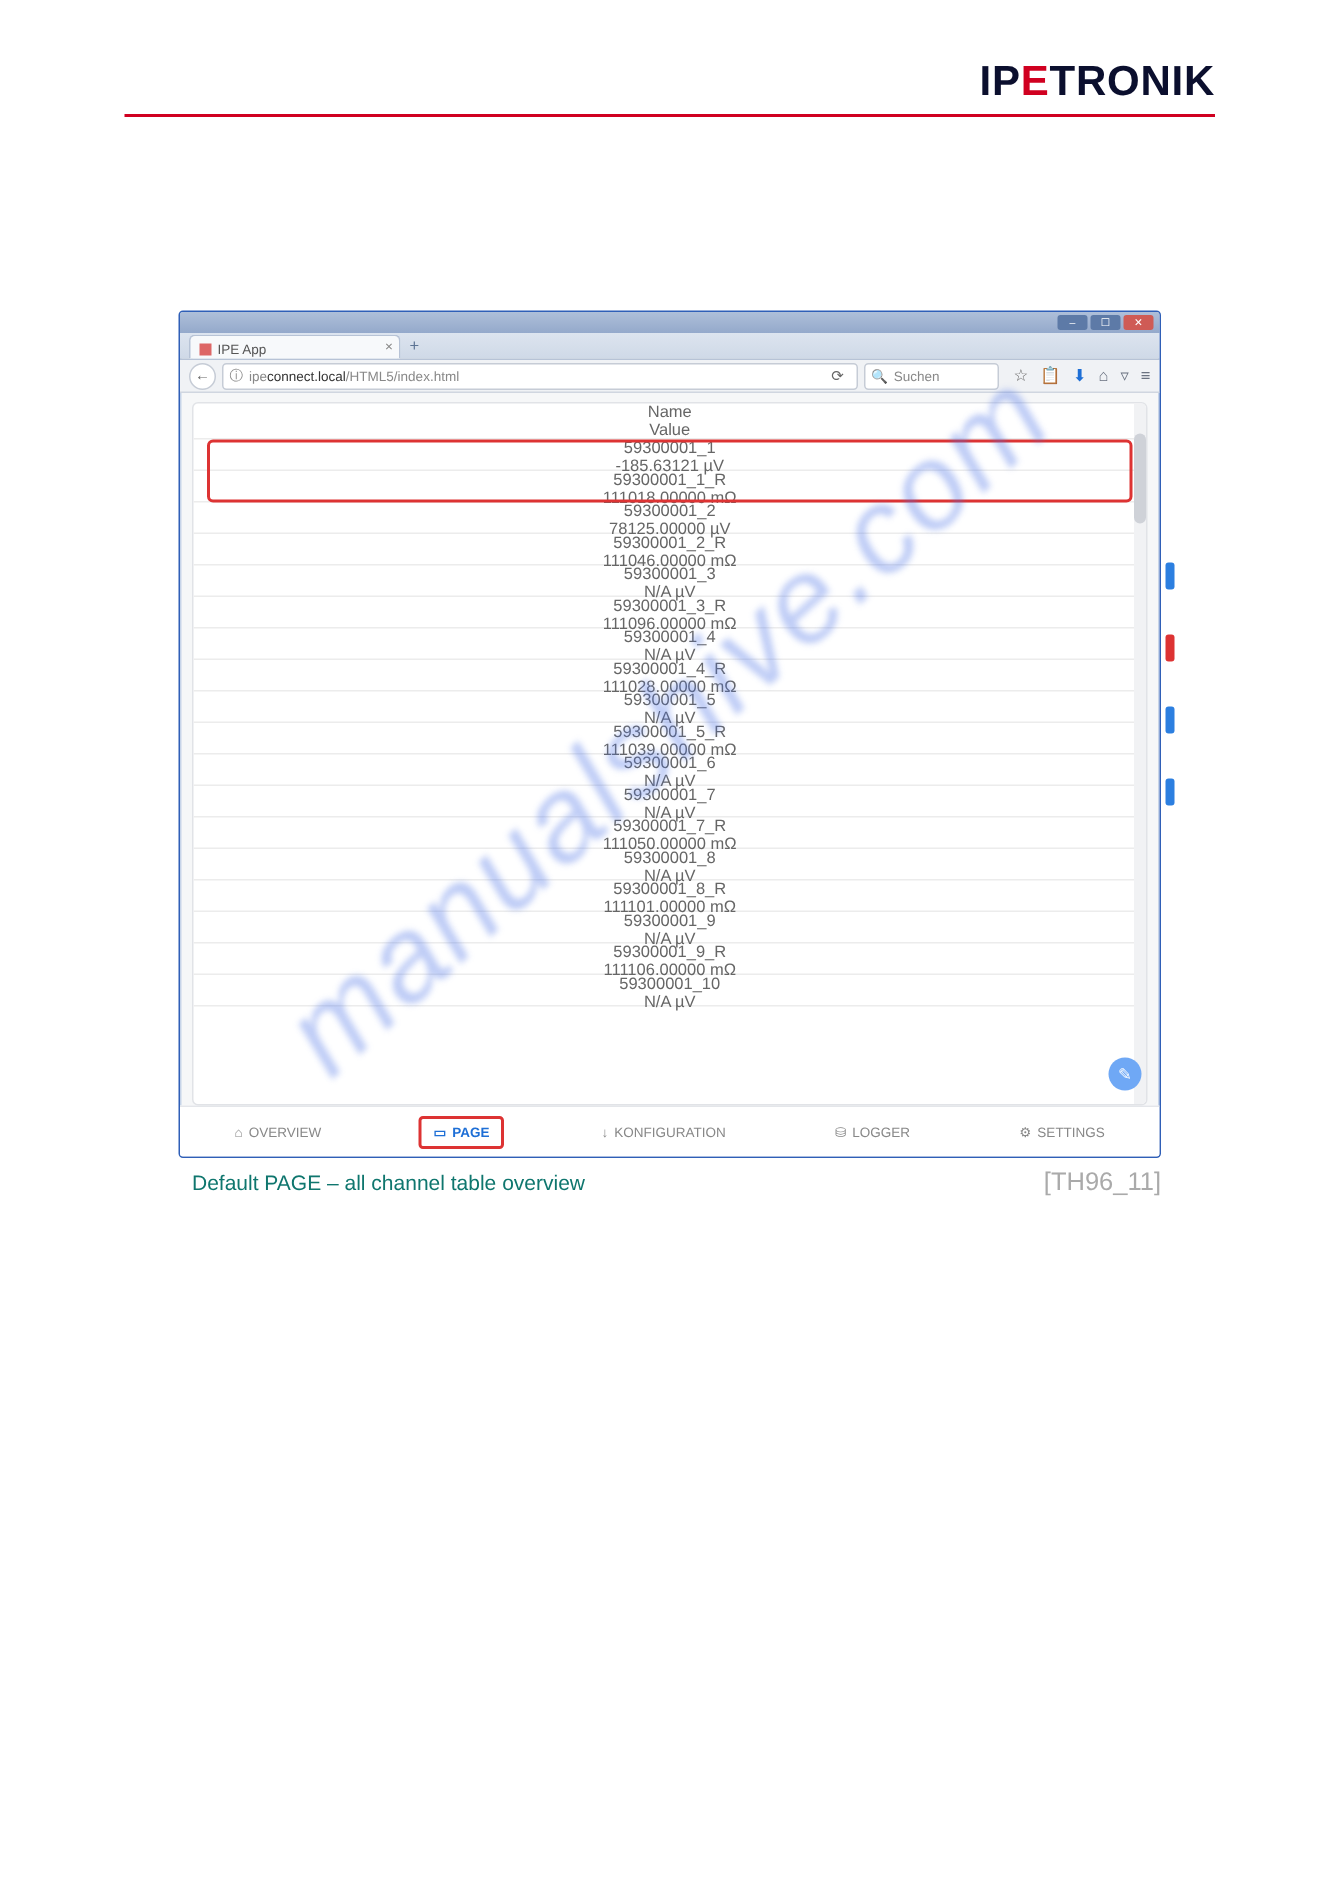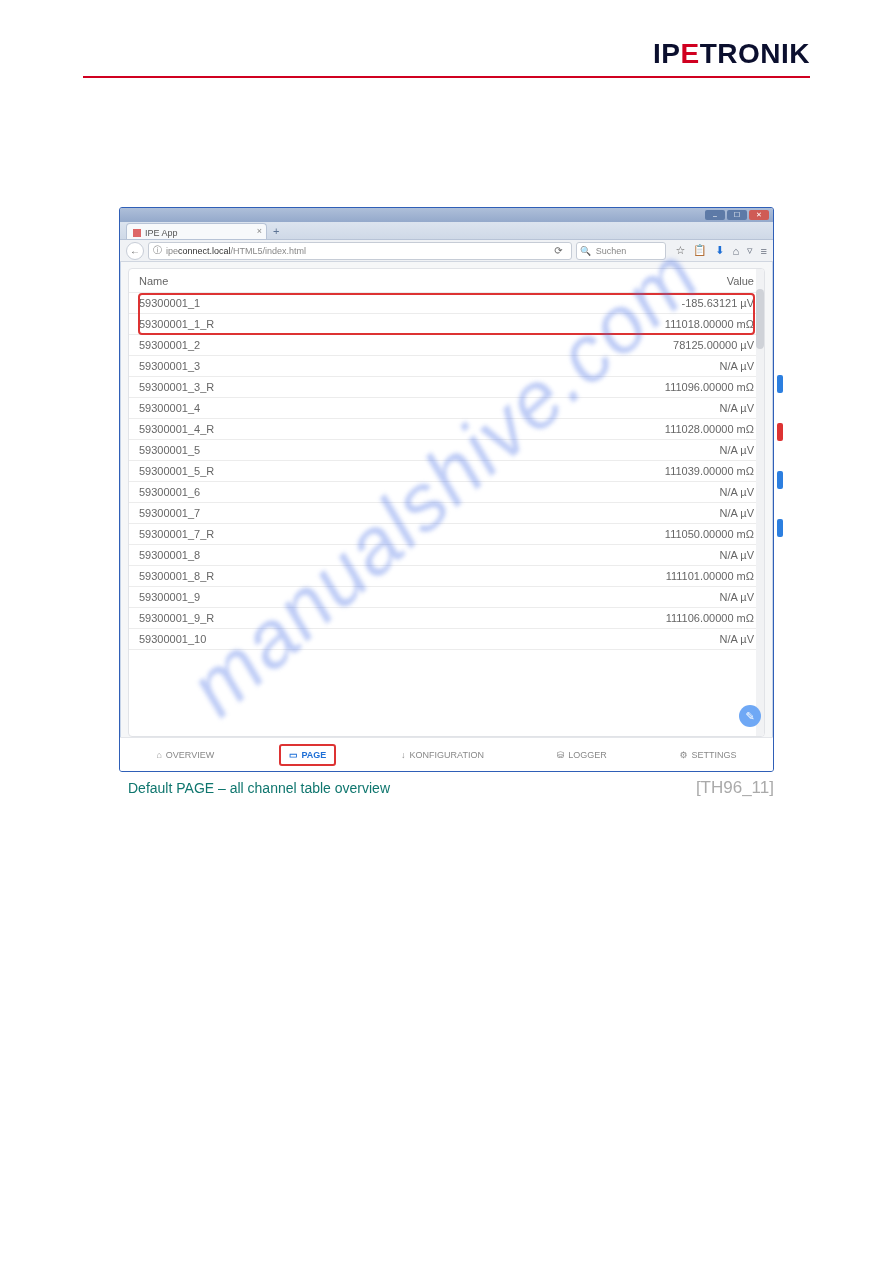--- a/index.html
+++ b/index.html
@@ -115,20 +115,21 @@
   .pause-ic { font-size: 14px; color: #d82b2b; font-weight: 900; letter-spacing: -1px; }
 
   .tablewrap {
     flex: 1 1 auto; margin: 6px 8px 0; background: #fff; border: 1px solid #e1e3e7;
     border-radius: 4px; position: relative; overflow: hidden;
   }
   .tblhead, .trow {
     display: flex; justify-content: space-between;
     padding: 0 10px; font-size: 11px; align-items: center;
     border-bottom: 1px solid #ececec;
+    flex-direction: column;
   }
   .tblhead { height: 24px; color: #666; }
   .trow { height: 21px; color: #666; }
   .trow .rv { color: #666; }
   .scrollbar {
     position: absolute; right: 0; top: 0; bottom: 0; width: 8px;
     background: #f1f2f4;
   }
   .scrollthumb {
     position: absolute; right: 0; top: 20px; width: 8px; height: 60px;
@@ -243,20 +244,24 @@
       </div>
     <div class="trow">
         <span>59300001_1_R</span>
         <span class="rv">111018.00000 mΩ</span>
       </div>
     <div class="trow">
         <span>59300001_2</span>
         <span class="rv">78125.00000 µV</span>
       </div>
     <div class="trow">
+        <span>59300001_2_R</span>
+        <span class="rv">111046.00000 mΩ</span>
+      </div>
+    <div class="trow">
         <span>59300001_3</span>
         <span class="rv">N/A µV</span>
       </div>
     <div class="trow">
         <span>59300001_3_R</span>
         <span class="rv">111096.00000 mΩ</span>
       </div>
     <div class="trow">
         <span>59300001_4</span>
         <span class="rv">N/A µV</span>

